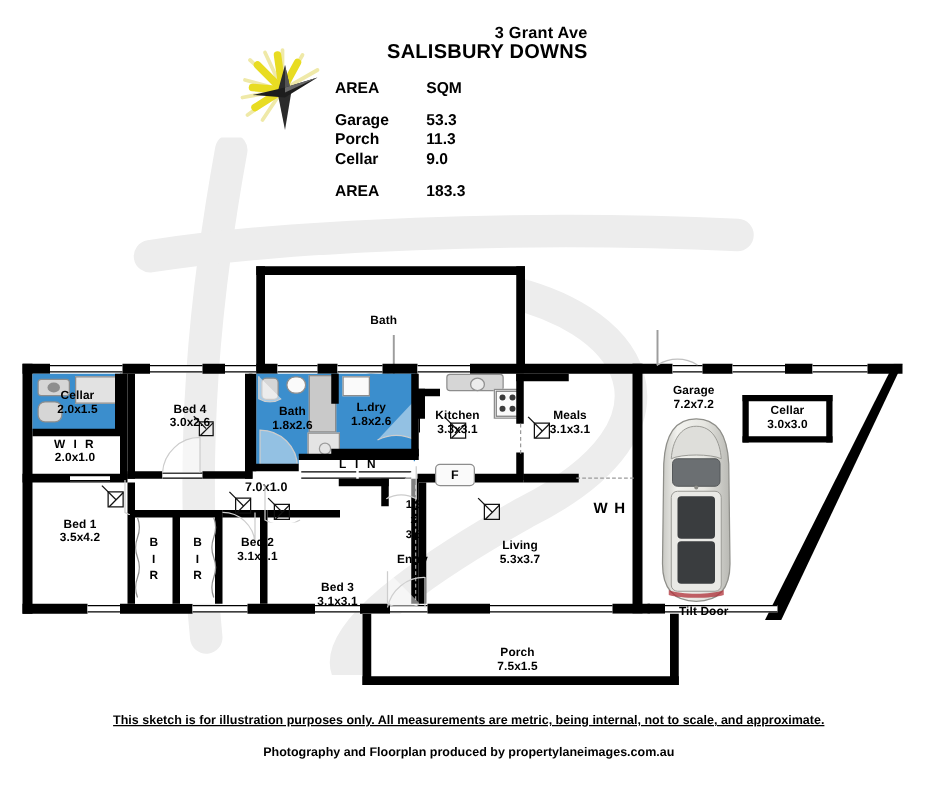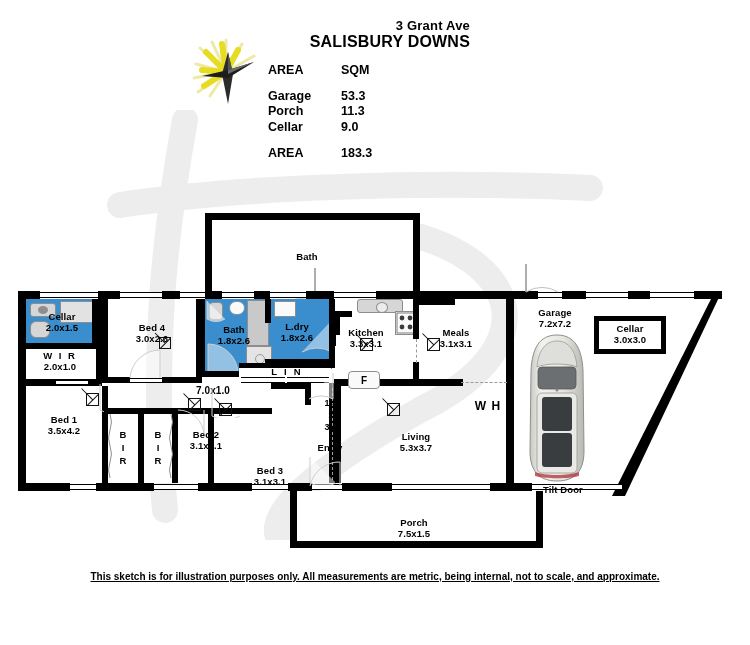--- a/index.html
+++ b/index.html
@@ -425,14 +425,15 @@
   <div class="lbl" style="left:238px;top:437px;width:64px;margin-top:28px;">
     <span>Bed 3</span><br>
     <span>3.1x3.1</span>
   </div>
   <div class="lbl" style="left:380px;top:431px;width:72px;">
     <span>Living</span><br>
     <span>5.3x3.7</span>
   </div>
 
   <div class="foot" style="left:0;top:571px;text-decoration:underline;">This sketch is for illustration purposes only.  All measurements are metric, being internal, not to scale, and approximate.</div>
+  <div class="foot" style="left:0;top:597px;">Photography and Floorplan produced by propertylaneimages.com.au</div>
 
 </div>
 
 </body></html>

